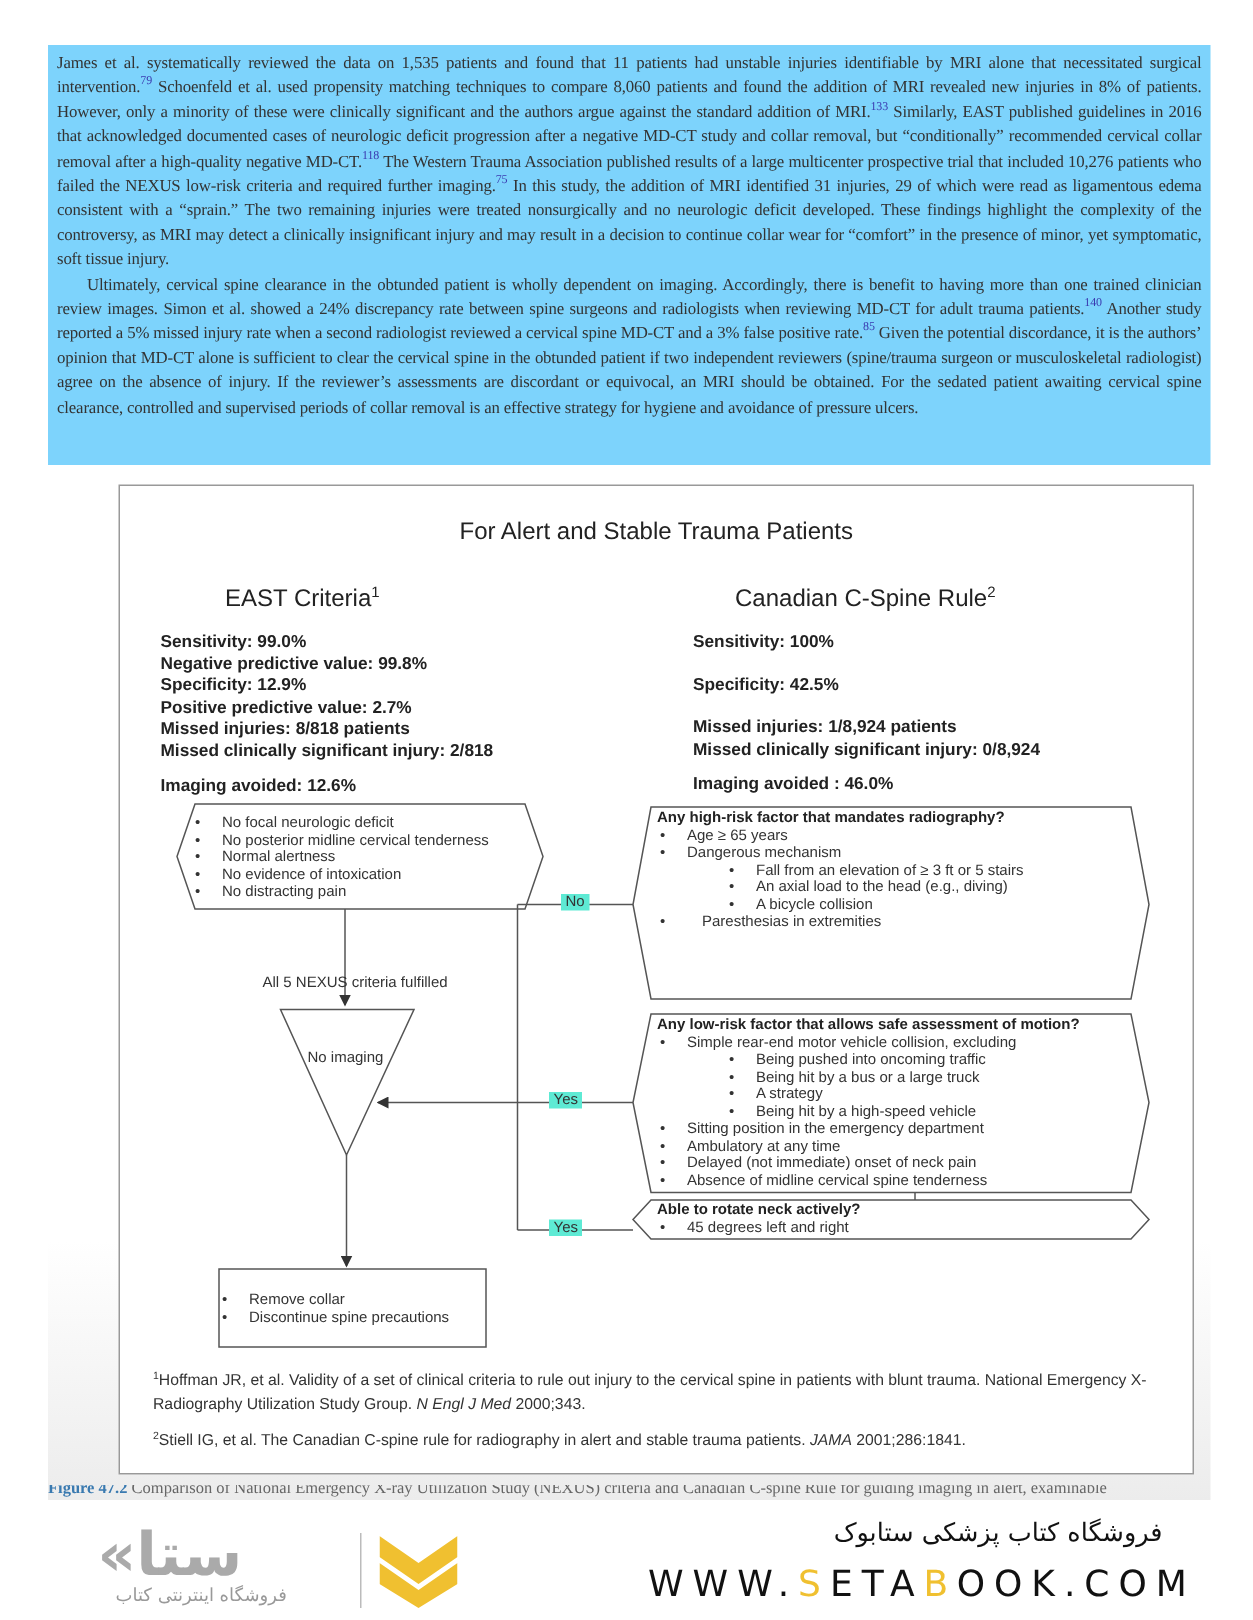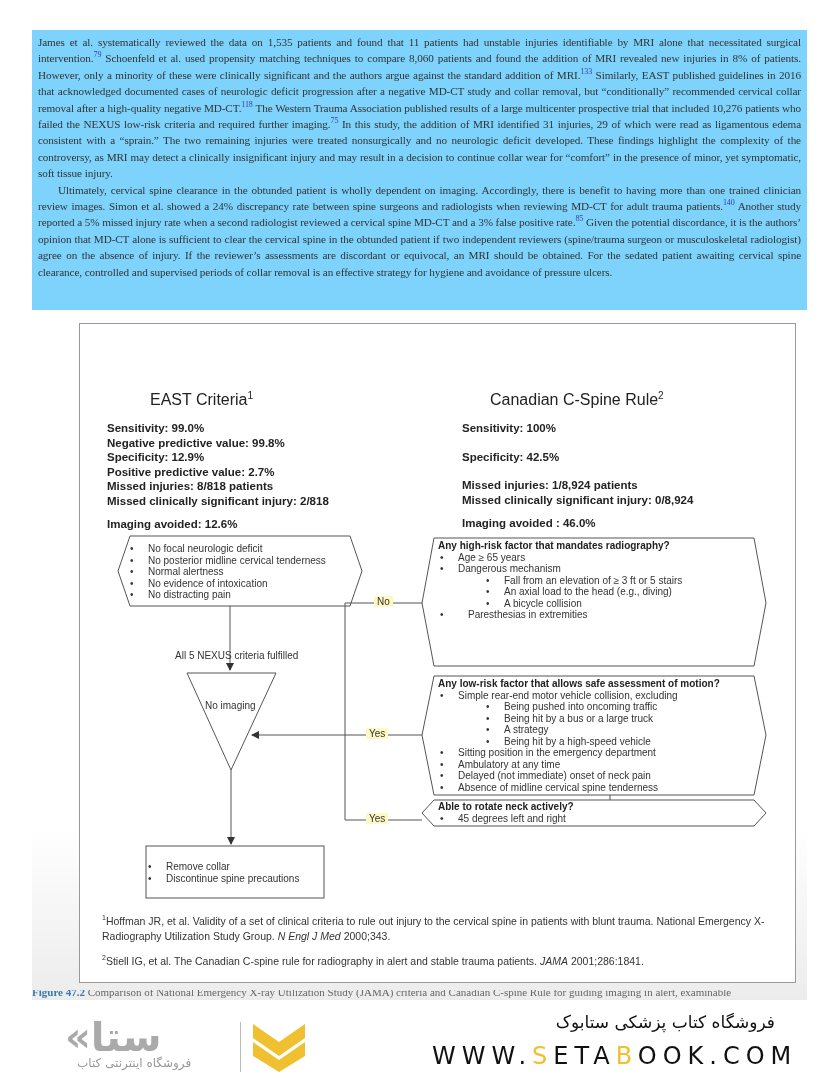--- a/index.html
+++ b/index.html
@@ -16,21 +16,21 @@
   .stats { position:absolute; font-family:"Liberation Sans", sans-serif; font-size:11.5px; color:#222; line-height:14.5px;font-weight:bold; }
   .stats .gap { height:9px; }
   svg.flow { position:absolute; left:0; top:0; }
   .box-text { position:absolute; font-family:"Liberation Sans", sans-serif; font-size:10px; color:#333; line-height:11.5px; }
   .box-text ul { margin:0; padding:0; list-style:none; }
   .box-text li { position:relative; padding-left:20px; }
   .box-text li::before { content:"•"; position:absolute; left:2px; }
   .box-text li.sub { padding-left:66px; }
   .box-text li.sub::before { left:48px; }
   .box-text .q { font-weight:bold; color:#222; }
-  .lbl { position:absolute; font-family:"Liberation Sans", sans-serif; font-size:10px; color:#333; background:#fef9c3; padding:0 3px;text-align:right; }
+  .lbl { position:absolute; font-family:"Liberation Sans", sans-serif; font-size:10px; color:#333; background:#5eead4; padding:0 3px;text-align:right; }
   .refs { position:absolute; left:22px; font-family:"Liberation Sans", sans-serif; font-size:10.5px; color:#333; line-height:15px; }
   .refs sup { font-size:7px; }
   .caption-strip { position:absolute; left:32px; top:990px; width:775px; height:8px; overflow:hidden; }
   .caption-strip span { font-family:"Liberation Serif", serif; font-size:11px; color:#666; position:relative; top:-8px; white-space:nowrap; }
   .caption-strip .figlabel { color:#3a7ab0; font-weight:bold; }
   .footer { position:absolute; left:0; top:1000px; width:835px; height:80px; background:#fff; }
   .logo-box { position:absolute; left:65px; top:14px; width:240px; height:62px; }
   .logo-latin { position:absolute; left:0; top:0; font-family:"DejaVu Sans", sans-serif; font-size:40px; font-weight:bold; color:#aaa; letter-spacing:-1px; }
   .logo-sub { position:absolute; left:12px; top:42px; font-family:"DejaVu Sans", sans-serif; font-size:12px; color:#999; direction:rtl; }
   .logo-div { position:absolute; left:175px; top:8px; width:1px; height:50px; background:#bbb; }
@@ -41,20 +41,21 @@
 </head>
 <body>
 
 <div class="text-panel">
   <p class="para"><span>James et al. systematically reviewed the data on 1,535 patients and found that 11 patients had unstable injuries identifiable by MRI alone that necessitated surgical intervention.</span><sup class="ref">79</sup><span> Schoenfeld et al. used propensity matching techniques to compare 8,060 patients and found the addition of MRI revealed new injuries in 8% of patients. However, only a minority of these were clinically significant and the authors argue against the standard addition of MRI.</span><sup class="ref">133</sup><span> Similarly, EAST published guidelines in 2016 that acknowledged documented cases of neurologic deficit progression after a negative MD-CT study and collar removal, but “conditionally” recommended cervical collar removal after a high-quality negative MD-CT.</span><sup class="ref">118</sup><span> The Western Trauma Association published results of a large multicenter prospective trial that included 10,276 patients who failed the NEXUS low-risk criteria and required further imaging.</span><sup class="ref">75</sup><span> In this study, the addition of MRI identified 31 injuries, 29 of which were read as ligamentous edema consistent with a “sprain.” The two remaining injuries were treated nonsurgically and no neurologic deficit developed. These findings highlight the complexity of the controversy, as MRI may detect a clinically insignificant injury and may result in a decision to continue collar wear for “comfort” in the presence of minor, yet symptomatic, soft tissue injury.</span></p>
   <p class="para indent"><span>Ultimately, cervical spine clearance in the obtunded patient is wholly dependent on imaging. Accordingly, there is benefit to having more than one trained clinician review images. Simon et al. showed a 24% discrepancy rate between spine surgeons and radiologists when reviewing MD-CT for adult trauma patients.</span><sup class="ref">140</sup><span> Another study reported a 5% missed injury rate when a second radiologist reviewed a cervical spine MD-CT and a 3% false positive rate.</span><sup class="ref">85</sup><span> Given the potential discordance, it is the authors’ opinion that MD-CT alone is sufficient to clear the cervical spine in the obtunded patient if two independent reviewers (spine/trauma surgeon or musculoskeletal radiologist) agree on the absence of injury. If the reviewer’s assessments are discordant or equivocal, an MRI should be obtained. For the sedated patient awaiting cervical spine clearance, controlled and supervised periods of collar removal is an effective strategy for hygiene and avoidance of pressure ulcers.</span></p>
 </div>
 
 <div class="figure-wrap">
   <div class="figure">
+    <div class="fig-title">For Alert and Stable Trauma Patients</div>
 
     <div class="col-head" style="left:70px; top:66px;"><span>EAST Criteria</span><sup>1</sup></div>
     <div class="col-head" style="left:410px; top:66px;"><span>Canadian C-Spine Rule</span><sup>2</sup></div>
 
     <div class="stats" style="left:27px; top:97px;">
       <div>Sensitivity: 99.0%</div>
       <div>Negative predictive value: 99.8%</div>
       <div>Specificity: 12.9%</div>
       <div>Positive predictive value: 2.7%</div>
       <div>Missed injuries: 8/818 patients</div>
@@ -152,21 +153,21 @@
     <div class="lbl" style="left:294px; top:272px;">No</div>
     <div class="lbl" style="left:286px; top:404px;">Yes</div>
     <div class="lbl" style="left:286px; top:489px;">Yes</div>
 
     <div class="refs" style="top:586px; width:680px;"><sup>1</sup><span>Hoffman JR, et al. Validity of a set of clinical criteria to rule out injury to the cervical spine in patients with blunt trauma. National Emergency X-Radiography Utilization Study Group. </span><i>N Engl J Med</i><span> 2000;343.</span></div>
     <div class="refs" style="top:626px;"><sup>2</sup><span>Stiell IG, et al. The Canadian C-spine rule for radiography in alert and stable trauma patients. </span><i>JAMA</i><span> 2001;286:1841.</span></div>
   </div>
 </div>
 
 <div class="caption-strip">
-  <span class="figlabel">Figure 47.2</span><span> Comparison of National Emergency X-ray Utilization Study (JAMA) criteria and Canadian C-spine Rule for guiding imaging in alert, examinable</span>
+  <span class="figlabel">Figure 47.2</span><span> Comparison of National Emergency X-ray Utilization Study (NEXUS) criteria and Canadian C-spine Rule for guiding imaging in alert, examinable</span>
 </div>
 
 <div class="footer">
   <div class="logo-box">
     <div class="logo-latin"><span>«ستا</span></div>
     <div class="logo-sub">فروشگاه اینترنتی کتاب</div>
     <div class="logo-div"></div>
     <svg style="position:absolute; left:188px; top:6px;" width="52" height="52">
       <polygon points="0,4 26,22 52,4 52,18 26,36 0,18" fill="#f0c030"></polygon>
       <polygon points="0,22 26,40 52,22 52,36 26,52 0,36" fill="#f0c030"></polygon>

